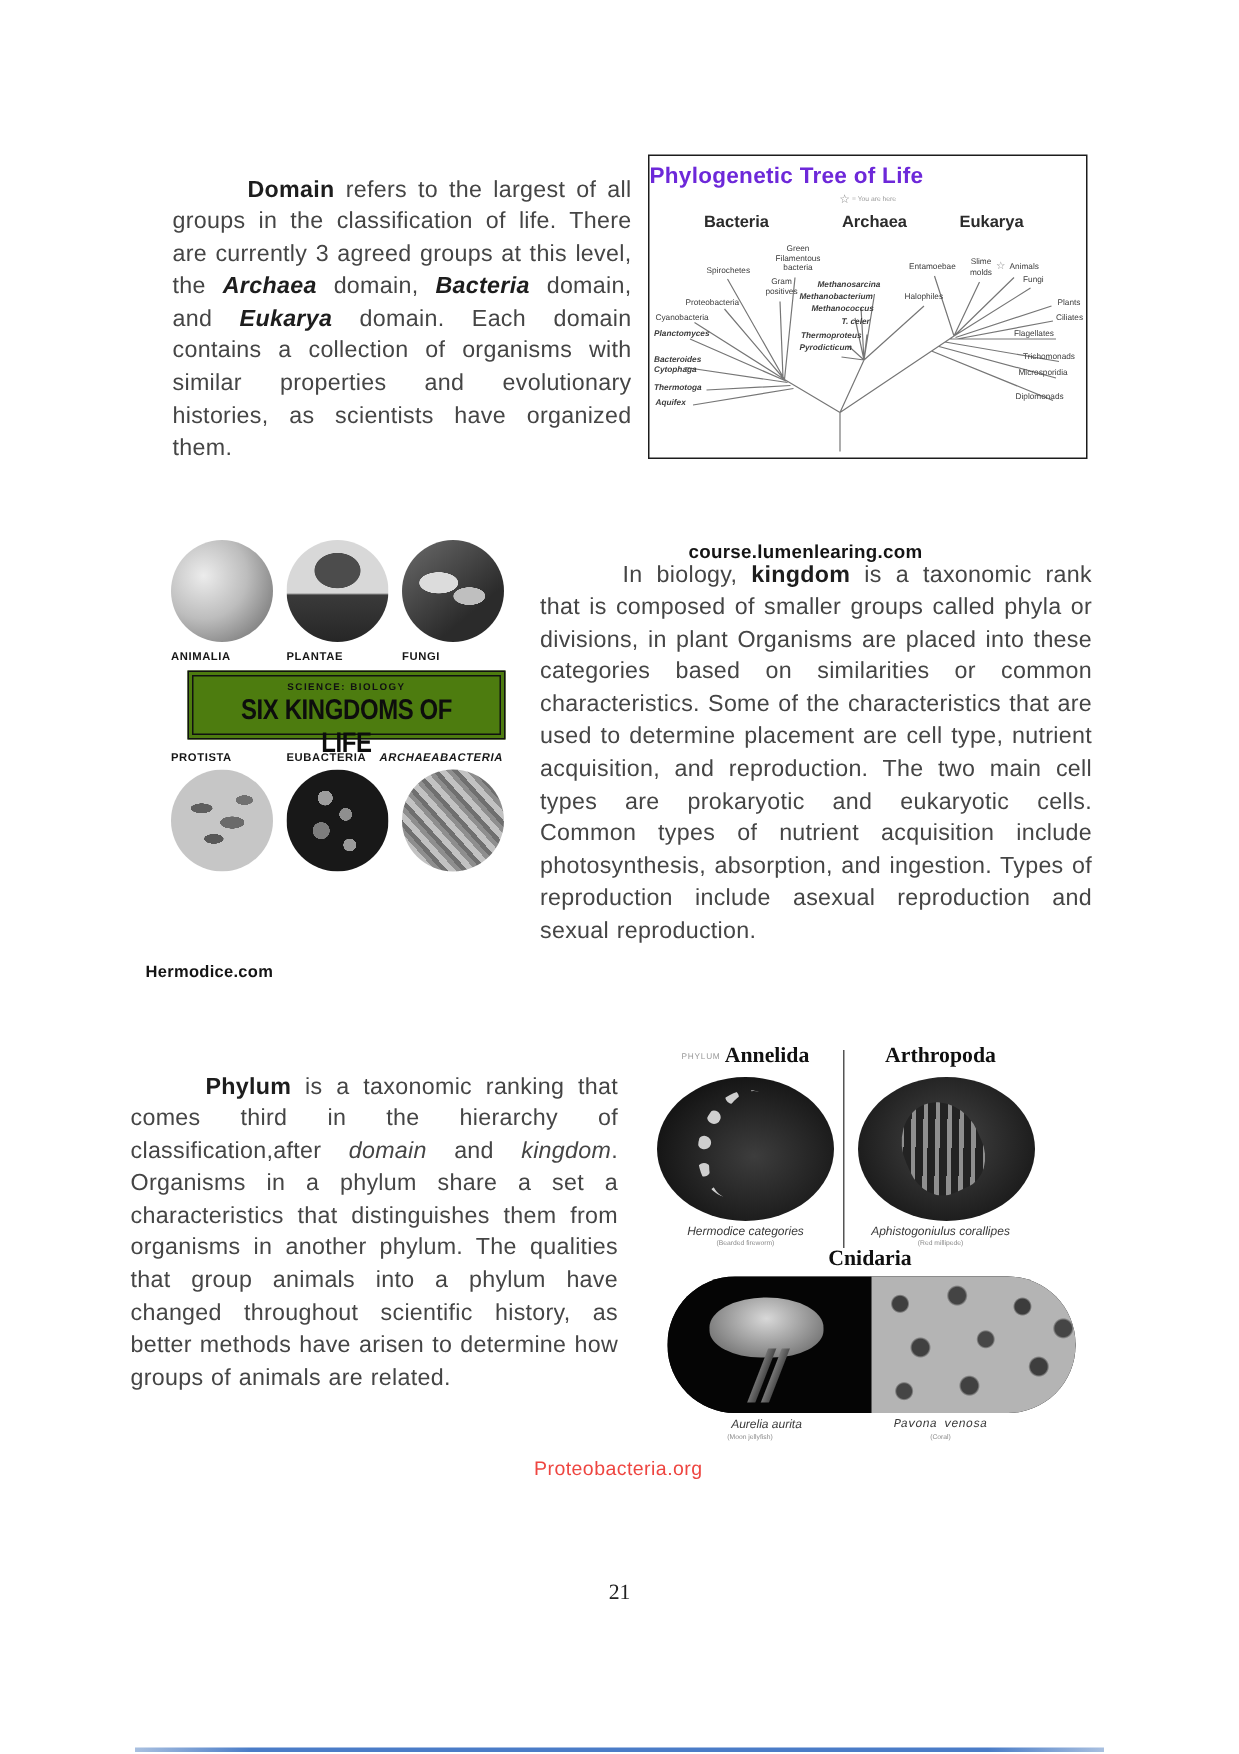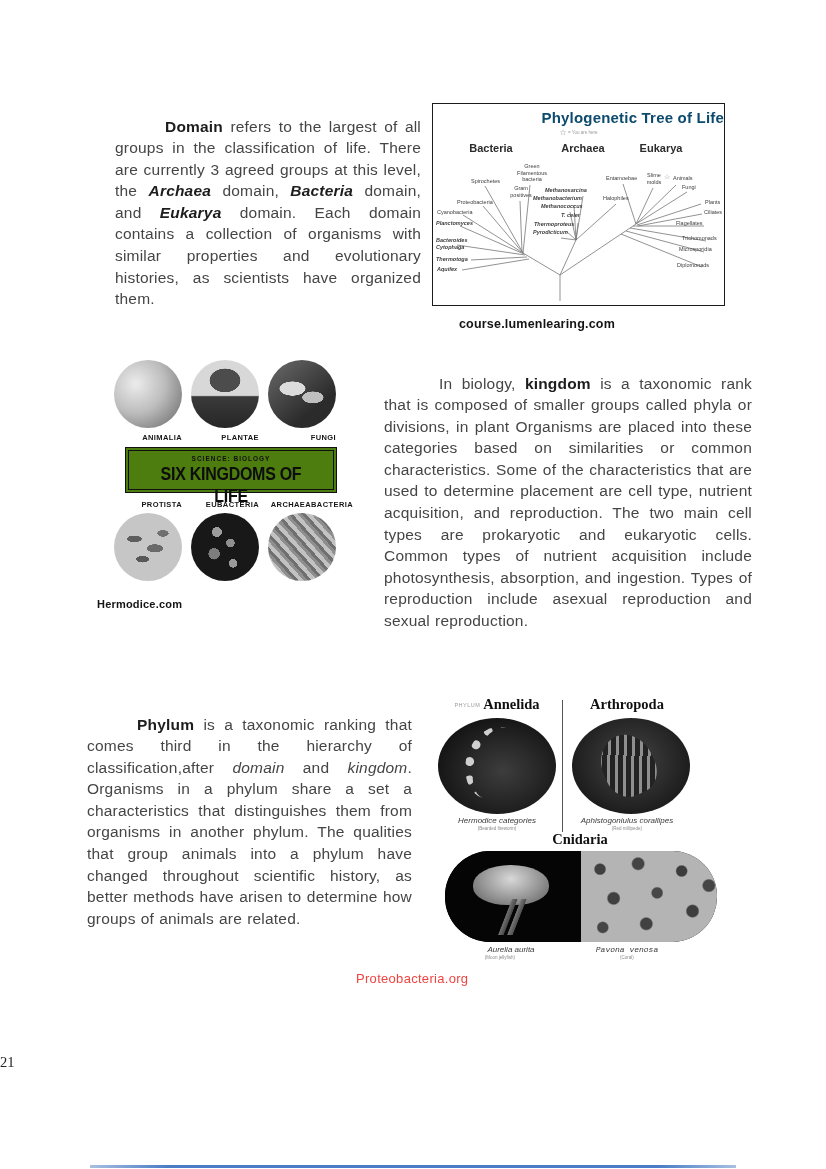--- a/index.html
+++ b/index.html
@@ -5,58 +5,58 @@
   html,body{margin:0;padding:0;background:#fff;}
   .page{position:relative;width:826px;height:1169px;background:#ffffff;overflow:hidden;
         font-family:"Liberation Sans",sans-serif;color:#3f3f3f;}
   
   .para{position:absolute;text-align:justify;font-size:15.5px;line-height:21.6px;
         letter-spacing:.2px;word-spacing:.6px;color:#454545;}
   .para .lead{font-weight:bold;color:#1d1d1d;}
   .para .bi{font-weight:bold;font-style:italic;color:#1d1d1d;}
   .para .it{font-style:italic;}
   #para-domain{left:115px;top:100px;width:306px;text-indent:50px;}
-  #para-kingdom{left:360px;top:357px;width:368px;text-indent:55px;margin-left:24px;}
+  #para-kingdom{left:360px;top:357px;width:368px;text-indent:55px;}
   #para-phylum{left:87px;top:698px;width:325px;text-indent:50px;}
   
   .tree{position:absolute;left:432px;top:103px;width:293px;height:203px;
         border:1.5px solid #1c1c1c;background:#fff;box-sizing:border-box;}
-  .tree-title{position:absolute;left:0;top:5px;width:100%;text-align:right;
-        font-size:15px;font-weight:bold;color:#0c4a6e;letter-spacing:.2px;}
+  .tree-title{position:absolute;left:0;top:5px;width:100%;text-align:left;
+        font-size:15px;font-weight:bold;color:#6d28d9;letter-spacing:.2px;}
   .tree-legend{position:absolute;left:0;top:24px;width:100%;text-align:center;color:#9a9a9a;font-size:4.5px;}
   .tree-legend .star{font-size:8px;color:#8a8a8a;vertical-align:middle;}
   .tree-domain{position:absolute;top:38px;width:60px;text-align:center;
         font-size:11px;font-weight:bold;color:#2b2b2b;}
   .tree svg{position:absolute;left:0;top:0;}
   .tlabel{position:absolute;font-size:5.5px;line-height:1.2;color:#3c3c3c;white-space:pre-line;}
   .tlabel.c{text-align:center;}
   .tlabel.it{font-style:italic;font-weight:600;}
   .tree-star{position:absolute;font-size:7px;color:#8a8a8a;}
-  .fig-caption{position:absolute;font-weight:bold;color:#141414;font-size:12.5px;letter-spacing:.2px;}
+  .fig-caption{position:absolute;font-weight:bold;color:#141414;font-size:12.5px;letter-spacing:.2px;margin-top:44px;}
   #tree-caption{left:437px;top:317px;width:200px;text-align:center;}
   #kingdoms-caption{left:97px;top:598px;font-size:11px;}
   
   .kingdoms{position:absolute;left:113px;top:354px;width:232px;height:240px;background:#fff;}
   .kcircle{position:absolute;width:68px;height:68px;border-radius:50%;}
   .kc-animalia{background:radial-gradient(circle at 32% 35%,#ececec,#bdbdbd 45%,#8b8b8b 75%,#6d6d6d);}
   .kc-plantae{background:radial-gradient(ellipse 26px 20px at 50% 30%,#4c4c4c 58%,rgba(0,0,0,0) 60%),
               linear-gradient(#d8d8d8 52%,#3a3a3a 54%,#262626);}
   .kc-fungi{background:radial-gradient(ellipse 22px 12px at 36% 42%,#dcdcdc 58%,rgba(0,0,0,0) 60%),
             radial-gradient(ellipse 18px 10px at 66% 55%,#bfbfbf 58%,rgba(0,0,0,0) 60%),
             linear-gradient(140deg,#6b6b6b,#2b2b2b 70%);}
   .kc-protista{background:radial-gradient(ellipse 9px 4px at 30% 38%,#5e5e5e 80%,rgba(0,0,0,0) 82%),
                radial-gradient(ellipse 10px 5px at 60% 52%,#6a6a6a 80%,rgba(0,0,0,0) 82%),
                radial-gradient(ellipse 8px 4px at 42% 68%,#585858 80%,rgba(0,0,0,0) 82%),
                radial-gradient(ellipse 7px 4px at 72% 30%,#707070 80%,rgba(0,0,0,0) 82%),#c6c6c6;}
   .kc-eubacteria{background:radial-gradient(circle 7px at 38% 28%,#9d9d9d 70%,rgba(0,0,0,0) 72%),
                radial-gradient(circle 6px at 58% 44%,#8f8f8f 70%,rgba(0,0,0,0) 72%),
                radial-gradient(circle 8px at 34% 60%,#7d7d7d 70%,rgba(0,0,0,0) 72%),
                radial-gradient(circle 6px at 62% 74%,#9a9a9a 70%,rgba(0,0,0,0) 72%),#181818;}
   .kc-archaeabacteria{background:repeating-linear-gradient(48deg,#6f6f6f 0 3px,#c2c2c2 3px 7px,#8e8e8e 7px 10px);}
-  .klabel{position:absolute;text-align:right;font-size:7.5px;font-weight:bold;color:#161616;letter-spacing:.4px;}
+  .klabel{position:absolute;text-align:left;font-size:7.5px;font-weight:bold;color:#161616;letter-spacing:.4px;}
   .kbanner{position:absolute;left:12px;top:93px;width:212px;height:46px;border:1.5px solid #111;
            background:#4d7c0f;box-sizing:border-box;}
   .kbanner:before{content:"";position:absolute;inset:2px;border:1px solid #111;}
   .kbanner-small{position:absolute;left:0;top:7px;width:100%;text-align:center;
            font-size:6.5px;font-weight:bold;letter-spacing:1px;color:#111;}
   .kbanner-big{position:absolute;left:0;top:15px;width:100%;text-align:center;font-size:19px;
            font-weight:800;color:#0d0d0d;transform:scaleX(.84);letter-spacing:-.3px;}
   
   .phyla{position:absolute;left:432px;top:692px;width:296px;height:272px;background:#fff;}
   .ph-header{position:absolute;font-family:"Liberation Serif",serif;font-weight:bold;
@@ -90,21 +90,21 @@
       radial-gradient(circle 9px at 74% 22%,#3c3c3c 55%,rgba(0,0,0,0) 70%),
       radial-gradient(circle 10px at 94% 38%,#454545 55%,rgba(0,0,0,0) 70%),
       radial-gradient(circle 10px at 24% 52%,#404040 55%,rgba(0,0,0,0) 70%),
       radial-gradient(circle 9px at 56% 46%,#474747 55%,rgba(0,0,0,0) 70%),
       radial-gradient(circle 10px at 82% 66%,#3e3e3e 55%,rgba(0,0,0,0) 70%),
       radial-gradient(circle 9px at 16% 84%,#454545 55%,rgba(0,0,0,0) 70%),
       radial-gradient(circle 10px at 48% 80%,#414141 55%,rgba(0,0,0,0) 70%),
       #b4b4b4;}
   #source-red{position:absolute;left:356px;top:971px;font-size:13px;letter-spacing:.3px;}
   
-  #page-number{position:absolute;left:0;top:1054px;width:826px;text-align:left;
+  #page-number{position:absolute;left:0;top:1054px;width:826px;text-align:center;
       font-family:"Liberation Serif",serif;font-size:14.5px;color:#222;}
   #watermark{position:absolute;left:0;top:1114px;width:826px;text-align:center;
       font-size:23px;color:#cdcdcd;letter-spacing:1px;}
   #bottom-line{position:absolute;left:90px;top:1165px;width:646px;height:2.5px;
       background:linear-gradient(90deg,#a9c0e0,#4a7cc7 12%,#4a7cc7 88%,#a9c0e0);}
 </style>
 </head>
 <body>
 
 <div class="page">
@@ -178,21 +178,21 @@
     <div class="kcircle kc-fungi" style="left:155px;top:6px;"></div>
     <div class="klabel" style="left:1px;top:79px;width:68px;">ANIMALIA</div>
     <div class="klabel" style="left:78px;top:79px;width:68px;">PLANTAE</div>
     <div class="klabel" style="left:155px;top:79px;width:68px;">FUNGI</div>
     <div class="kbanner">
       <div class="kbanner-small">SCIENCE: BIOLOGY</div>
       <div class="kbanner-big">SIX KINGDOMS OF LIFE</div>
     </div>
     <div class="klabel" style="left:1px;top:146px;width:68px;">PROTISTA</div>
     <div class="klabel" style="left:78px;top:146px;width:68px;">EUBACTERIA</div>
-    <div class="klabel" style="left:140px;top:146px;width:100px;">ARCHAEABACTERIA</div>
+    <div class="klabel" style="left:140px;top:146px;width:100px;font-style:italic;">ARCHAEABACTERIA</div>
     <div class="kcircle kc-protista" style="left:1px;top:159px;"></div>
     <div class="kcircle kc-eubacteria" style="left:78px;top:159px;"></div>
     <div class="kcircle kc-archaeabacteria" style="left:155px;top:159px;"></div>
   </div>
   <div class="fig-caption" id="kingdoms-caption">Hermodice.com</div>
 
   <p class="para" id="para-kingdom"><span>In biology, </span><span class="lead">kingdom</span><span> is a taxonomic rank that is composed of smaller groups called phyla or divisions, in plant Organisms are placed into these categories based on similarities or common characteristics. Some of the characteristics that are used to determine placement are cell type, nutrient acquisition, and reproduction. The two main cell types are prokaryotic and eukaryotic cells. Common types of nutrient acquisition include photosynthesis, absorption, and ingestion. Types of reproduction include asexual reproduction and sexual reproduction.</span></p>
 
   <p class="para" id="para-phylum"><span class="lead">Phylum</span><span> is a taxonomic ranking that comes third in the hierarchy of classification,after </span><span class="it">domain</span><span> and </span><span class="it">kingdom</span><span>. Organisms in a phylum share a set a characteristics that distinguishes them from organisms in another phylum. The qualities that group animals into a phylum have changed throughout scientific history, as better methods have arisen to determine how groups of animals are related.</span></p>
 

